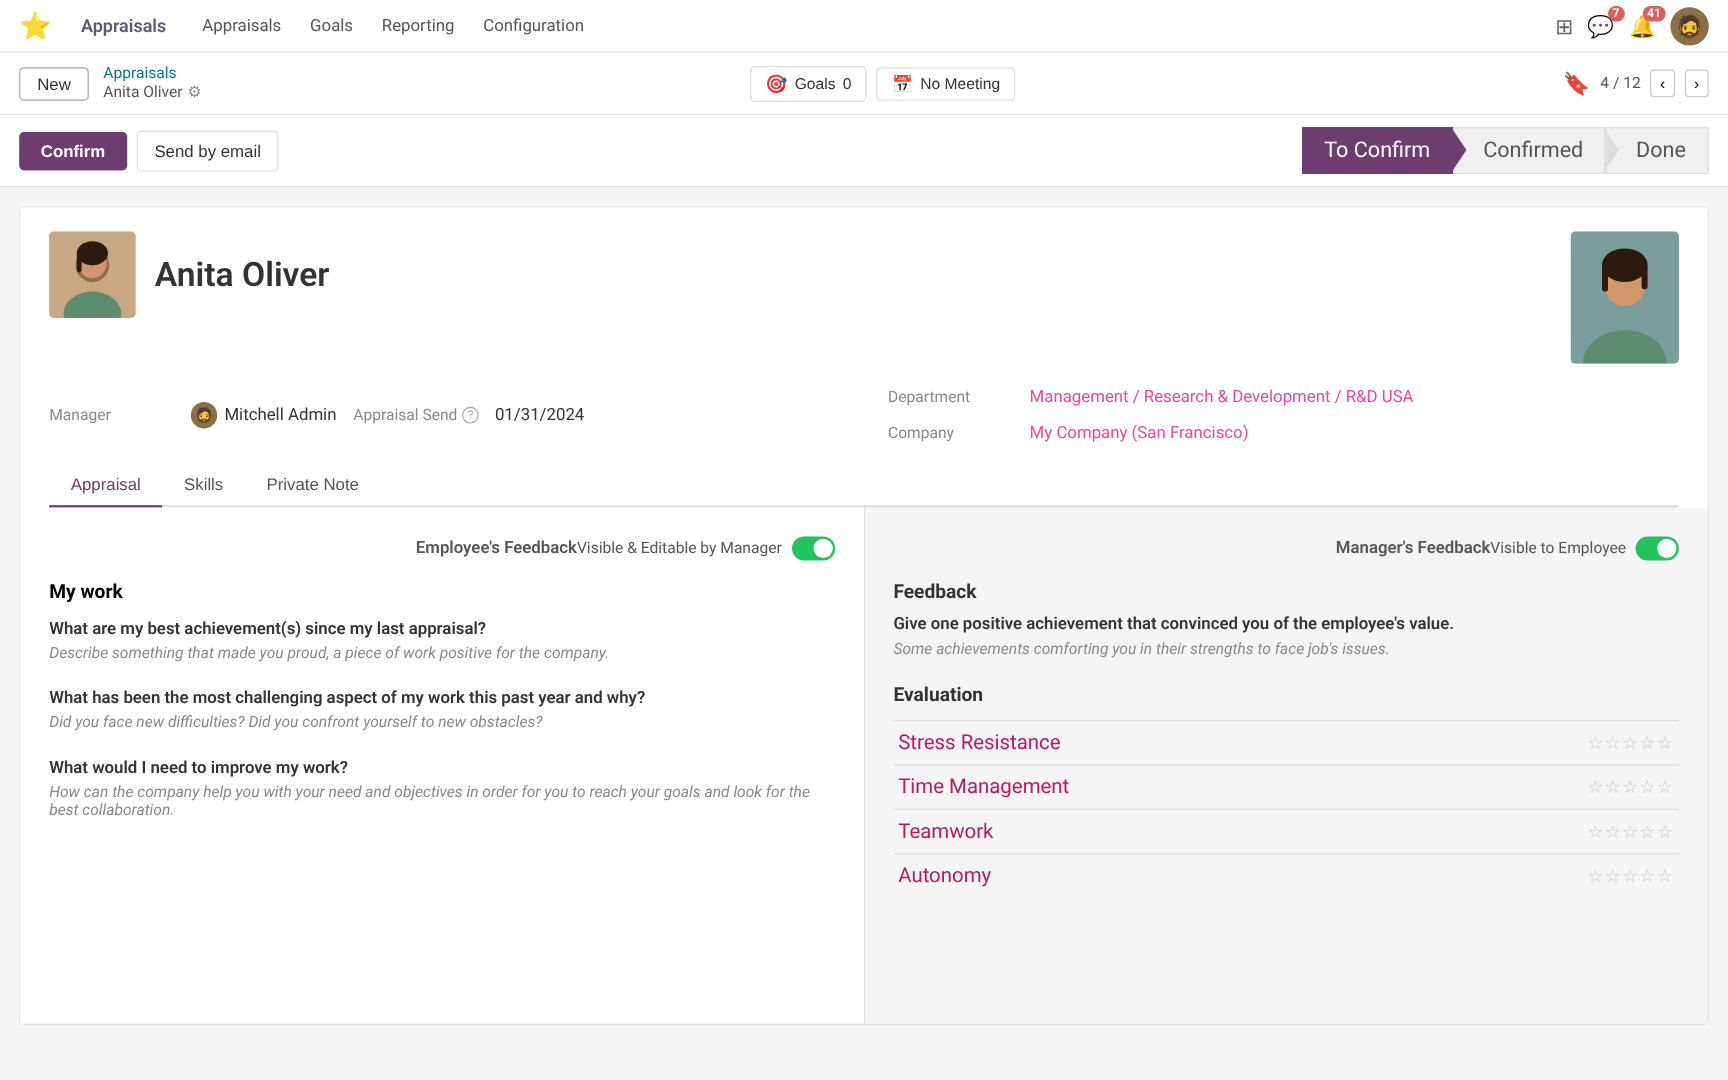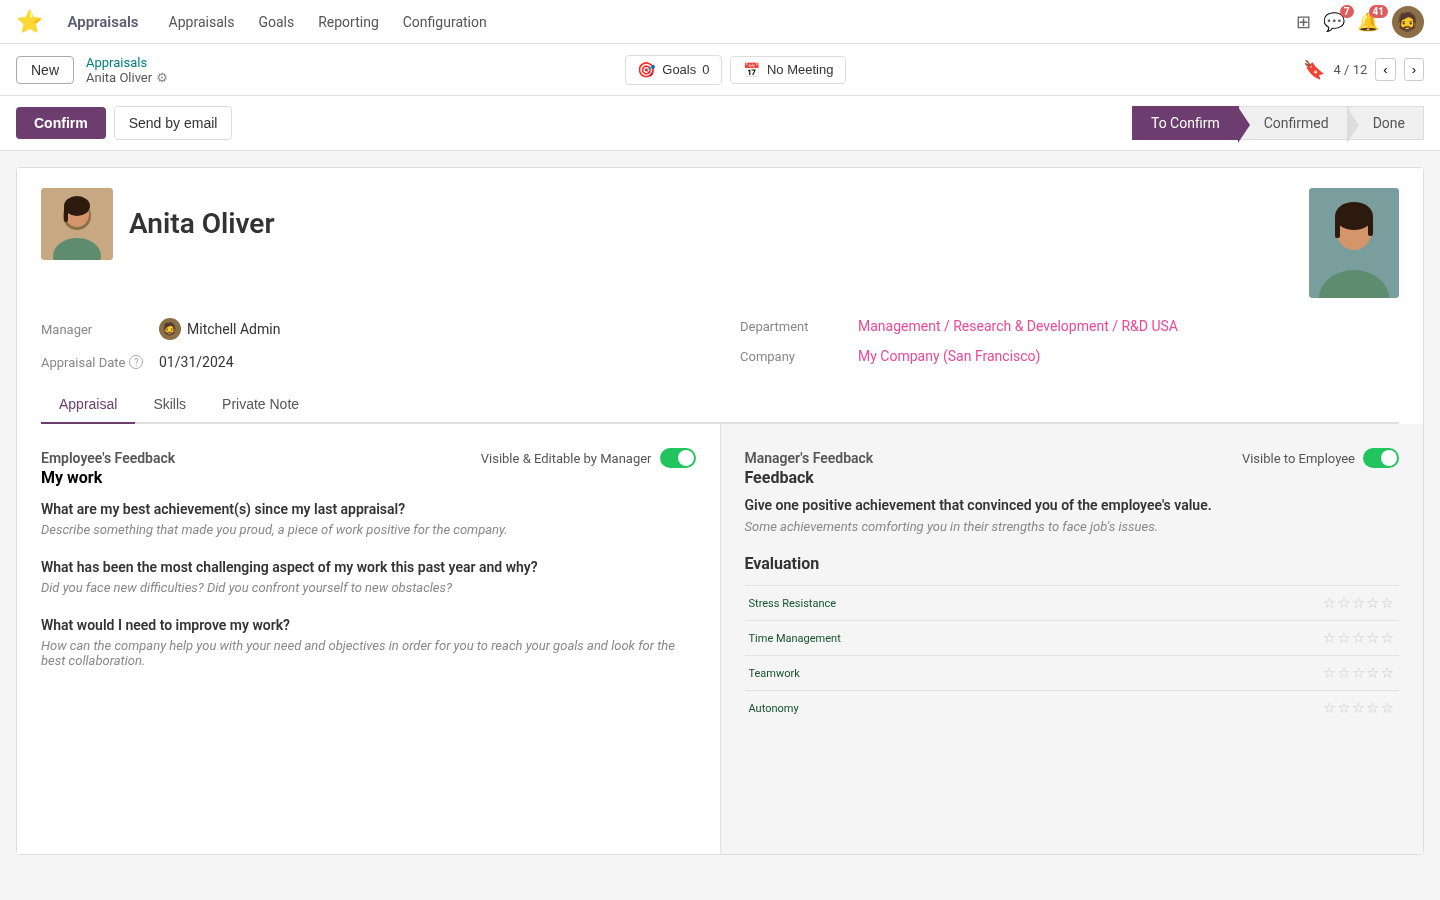--- a/index.html
+++ b/index.html
@@ -30,21 +30,21 @@
     .sub-header-right { margin-left: auto; display: flex; align-items: center; gap: 8px; }
     .bookmark-icon { font-size: 18px; color: #888; cursor: pointer; }
     .record-nav { display: flex; gap: 4px; color: #555; font-size: 13px; }
     .nav-arrow { border: 1px solid #ccc; border-radius: 3px; padding: 3px 7px; cursor: pointer; background: #fff; font-size: 13px; }
 
     
     .action-bar { display: flex; align-items: center; padding: 10px 16px; background: #fff; border-bottom: 1px solid #e0e0e0; gap: 8px; }
     .confirm-btn { background: #6c3d6e; color: #fff; border: none; border-radius: 4px; padding: 8px 18px; font-size: 14px; font-weight: 600; cursor: pointer; }
     .email-btn { background: #fff; color: #333; border: 1px solid #ddd; border-radius: 4px; padding: 8px 14px; font-size: 14px; cursor: pointer; }
     .status-bar { margin-left: auto; display: flex; align-items: center; }
-    .status-step { padding: 8px 18px; font-size: 14px; color: #555; background: #f0f0f0; border: 1px solid #ddd; cursor: pointer; position: relative; }
+    .status-step { padding: 8px 18px; font-size: 18px; color: #555; background: #f0f0f0; border: 1px solid #ddd; cursor: pointer; position: relative; }
     .status-step.active { background: #6c3d6e; color: #fff; border-color: #6c3d6e; }
     .status-step:not(:last-child)::after { content: ''; position: absolute; right: -12px; top: 0; width: 0; height: 0; border-top: 18px solid transparent; border-bottom: 18px solid transparent; border-left: 12px solid #ddd; z-index: 2; }
     .status-step.active::after { border-left-color: #6c3d6e; }
     .status-step:not(:first-child) { padding-left: 24px; }
 
     
     .main-content { padding: 16px; background: #f5f5f5; min-height: calc(900px - 150px); }
     .employee-name { font-size: 28px; font-weight: 600; color: #333; line-height: 72px; }
     .field-item { display: flex; align-items: center; gap: 8px; }
     .field-label { color: #888; font-size: 13px; min-width: 110px; display: flex; align-items: center; gap: 4px; }
@@ -57,37 +57,37 @@
     .tabs { display: flex; border-bottom: 2px solid #e0e0e0; margin-bottom: 0; }
     .tab { padding: 10px 18px; font-size: 14px; cursor: pointer; color: #555; border-bottom: 2px solid transparent; margin-bottom: -2px; background: none; border-top: none; border-left: none; border-right: none; }
     .tab.active { color: #6c3d6e; border-bottom-color: #6c3d6e; font-weight: 500; }
 
     
     .tab-content { display: flex; gap: 0; min-height: 430px; }
     .left-panel { flex: 1; padding: 24px; background: #fff; border-right: 1px solid #e0e0e0; }
     .right-panel { flex: 1; padding: 24px; background: #f5f5f5; }
 
     
-    .panel-header { display: flex; align-items: center; justify-content: space-between; }
+    .panel-header { display: flex; align-items: center; justify-content: flex-end; margin-bottom: 16px; }
     .panel-title { font-size: 14px; font-weight: 600; color: #555; }
     .toggle-label { display: flex; align-items: center; gap: 8px; font-size: 13px; color: #555; }
     .toggle { width: 36px; height: 20px; background: #21c45d; border-radius: 10px; position: relative; cursor: pointer; }
     .toggle::after { content: ''; position: absolute; top: 2px; right: 2px; width: 16px; height: 16px; background: #fff; border-radius: 50%; }
 
     
     .section-heading { font-size: 16px; font-weight: 700; color: #000000; margin-bottom: 14px; }
     .question-block { margin-bottom: 22px; }
     .question-title { font-size: 14px; font-weight: 600; color: #333; margin-bottom: 5px; }
     .question-hint { font-size: 13px; color: #888; font-style: italic; }
 
     
     .eval-section { margin-top: 20px; }
     .eval-title { font-size: 16px; font-weight: 700; color: #333; margin-bottom: 12px; }
     .eval-table { width: 100%; border-collapse: collapse; }
-    .eval-table td { padding: 8px 4px; border-top: 1px solid #e0e0e0; font-size: 11px; color: #14532d; }
+    .eval-table td { padding: 8px 4px; border-top: 1px solid #e0e0e0; font-size: 17px; color: #be185d; }
     .eval-table td:last-child { text-align: right; color: #ccc; font-size: 15px; }
     .stars { color: #ccc; font-size: 15px; letter-spacing: 1px; }
 
     
     .feedback-heading { font-size: 16px; font-weight: 700; color: #333; margin-bottom: 10px; }
     .feedback-question { font-size: 14px; font-weight: 600; color: #333; margin-bottom: 6px; }
     .feedback-hint { font-size: 13px; color: #888; font-style: italic; margin-bottom: 20px; }
 
     
     .card-wrapper { background: #fff; border: 1px solid #ddd; border-radius: 4px; margin: 0 0 0 0; }
@@ -186,31 +186,31 @@
           <ellipse cx="45" cy="110" rx="35" ry="28" fill="#5e8c6e"></ellipse>
 
           <ellipse cx="45" cy="28" rx="19" ry="14" fill="#2d1a0e"></ellipse>
           <rect x="26" y="28" width="5" height="22" rx="2" fill="#2d1a0e"></rect>
           <rect x="59" y="28" width="5" height="20" rx="2" fill="#2d1a0e"></rect>
         </svg>
       </div>
     </div>
 
     <div style="display:flex; padding: 0 24px 16px; gap:40px; background:#fff;">
-      <div style="display:flex;flex-direction:column;gap:14px;flex:1;">
+      <div style="display:flex;flex-direction:row;gap:14px;flex:1;">
         <div class="field-item">
           <span class="field-label">Manager</span>
           <span class="field-value">
             <span class="manager-avatar">🧔</span>
             <span>Mitchell Admin</span>
           </span>
         </div>
         <div class="field-item">
           <span class="field-label">
-            <span>Appraisal Date</span>
+            <span>Appraisal Send</span>
             <span class="help-icon">?</span>
           </span>
           <span class="field-value">01/31/2024</span>
         </div>
       </div>
       <div style="display:flex;flex-direction:column;gap:14px;flex:1;">
         <div class="field-item">
           <span class="field-label">Department</span>
           <span class="field-value link">Management / Research &amp; Development / R&amp;D USA</span>
         </div>

